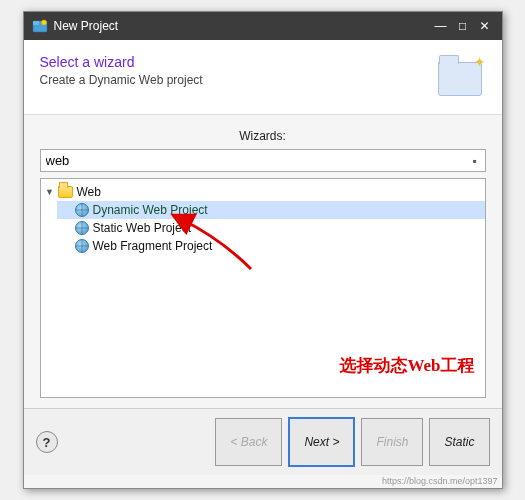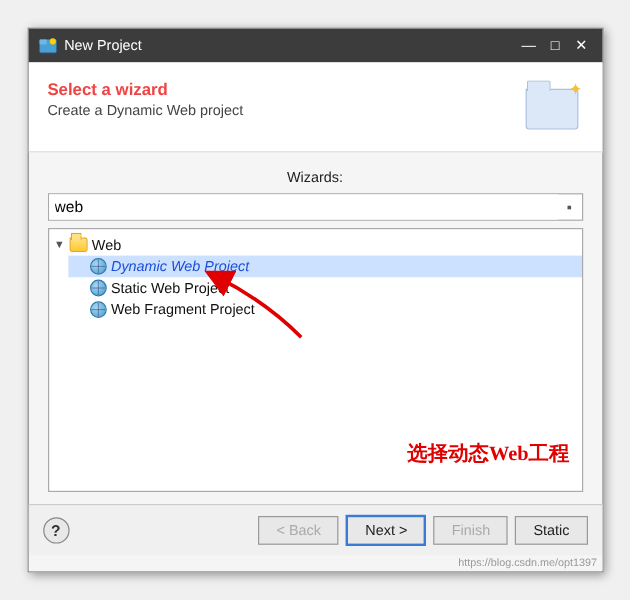--- a/index.html
+++ b/index.html
@@ -74,22 +74,22 @@
     }
 
     .header-text {
       display: flex;
       flex-direction: column;
       gap: 3px;
     }
 
     .header-title {
       font-size: 14px;
-      font-weight: bold;
-      color: #ef4444;
+      font-weight: normal;
+      color: #6d28d9;
     }
 
     .header-subtitle {
       font-size: 12px;
       color: #444;
     }
 
     .header-image {
       width: 48px;
       height: 48px;
@@ -275,22 +275,21 @@
       background: rgba(0,0,80,0.3);
       transform: translateY(-50%);
     }
 
     .tree-label {
       font-size: 12px;
       color: #111;
     }
 
     .tree-item.selected .tree-label {
-      color: #1d4ed8;
-      font-style: italic;
+      color: #14532d;
     }
 
     .red-arrow {
       position: absolute;
       top: 148px;
       left: 150px;
       width: 80px;
       height: 60px;
       pointer-events: none;
     }
@@ -315,28 +314,29 @@
       font-weight: bold;
       color: #333;
       display: flex;
       align-items: center;
       justify-content: center;
     }
 
     .spacer { flex: 1; }
 
     .footer-btn {
-      padding: 4px 14px;
+      padding: 16px 14px;
       background: #e8e8e8;
       border: 1px solid #999;
       cursor: pointer;
       font-size: 12px;
       color: #222;
       min-width: 60px;
       text-align: center;
+      font-style: italic;
     }
 
     .footer-btn.primary {
       border: 2px solid #3a7bd5;
       background: #e8e8e8;
     }
 
     .footer-btn:disabled {
       color: #aaa;
       cursor: default;

